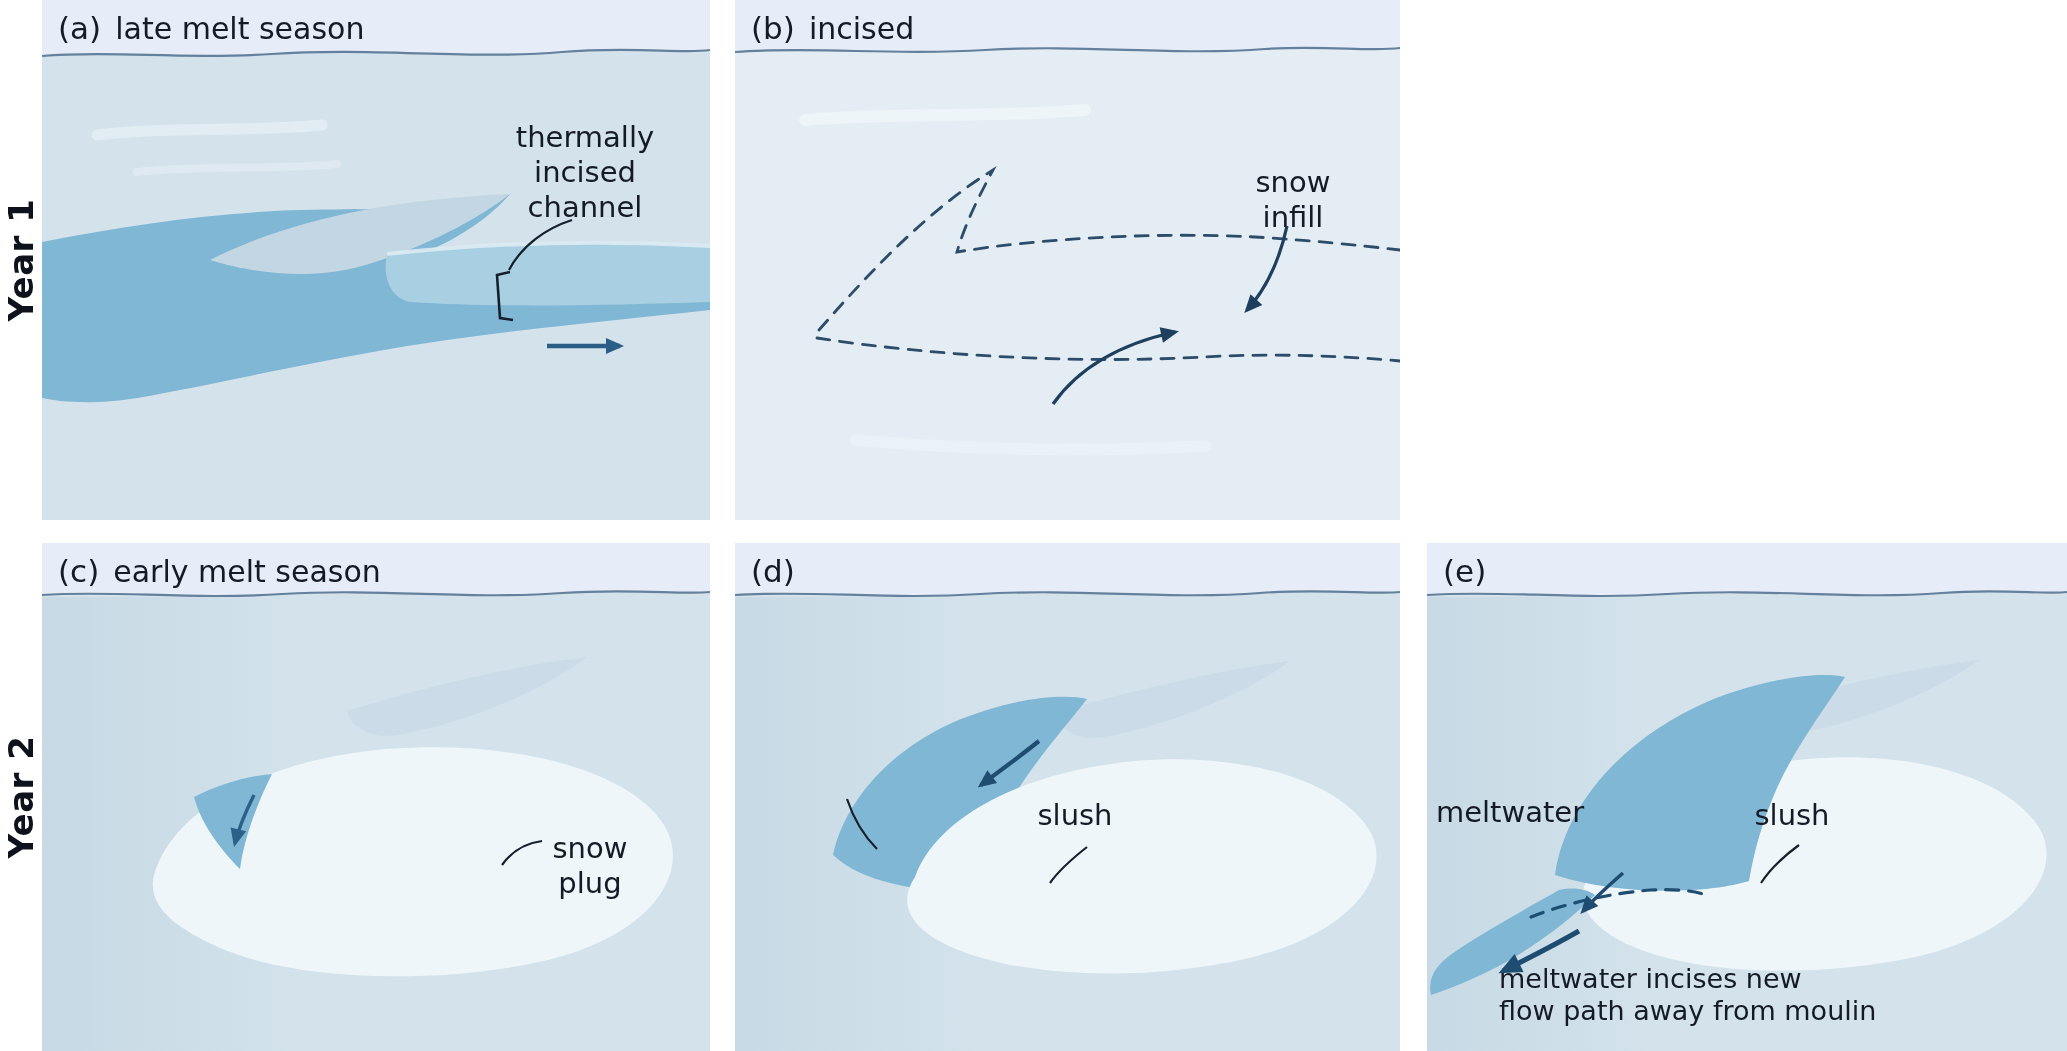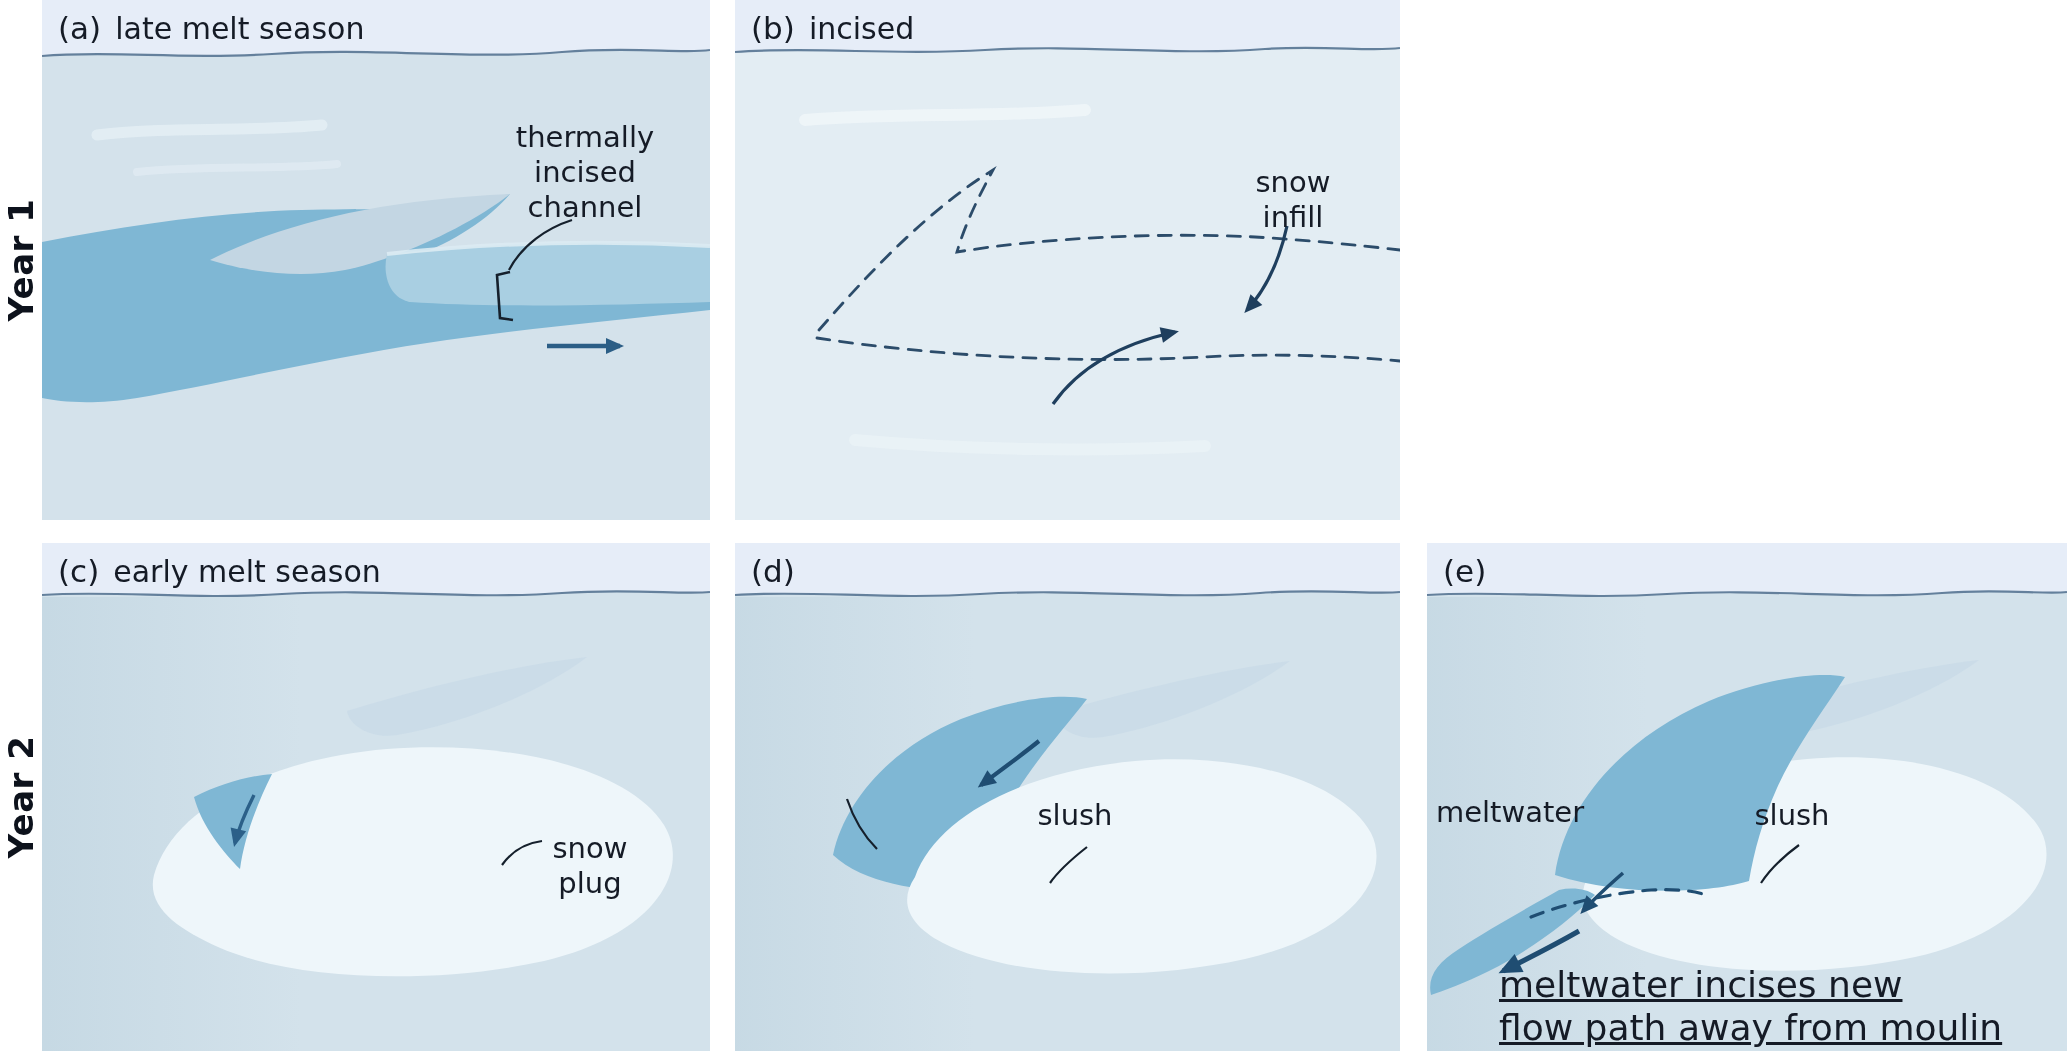--- a/index.html
+++ b/index.html
@@ -182,17 +182,17 @@
       <path d="M104,374 C142,359 186,350 224,347 C246,346 262,347 276,351" fill="none" stroke="#1f4d72" stroke-width="3.2" stroke-dasharray="13 10" stroke-linecap="round"></path>
       <path d="M196,330 C180,344 166,357 156,368" fill="none" stroke="#1f4d72" stroke-width="3.6" marker-end="url(#ah-e)"></path>
       <path d="M372,302 C357,313 343,326 334,340" fill="none" stroke="#15202c" stroke-width="2.2"></path>
     </svg>
     <div class="panel-title">
       <span class="tag">(e)</span>
       <span></span>
     </div>
     <div class="ann" style="left:8px; top:252px; width:150px;">meltwater</div>
     <div class="ann" style="left:300px; top:255px; width:130px;">slush</div>
-    <div class="ann left" style="left:72px; top:420px; width:560px; font-size:36px;text-decoration:underline;">meltwater incises new
+    <div class="ann left" style="left:72px; top:420px; width:560px; font-size:27px;">meltwater incises new
 flow path away from moulin</div>
   </div>
 
 </div>
 
 </body></html>

